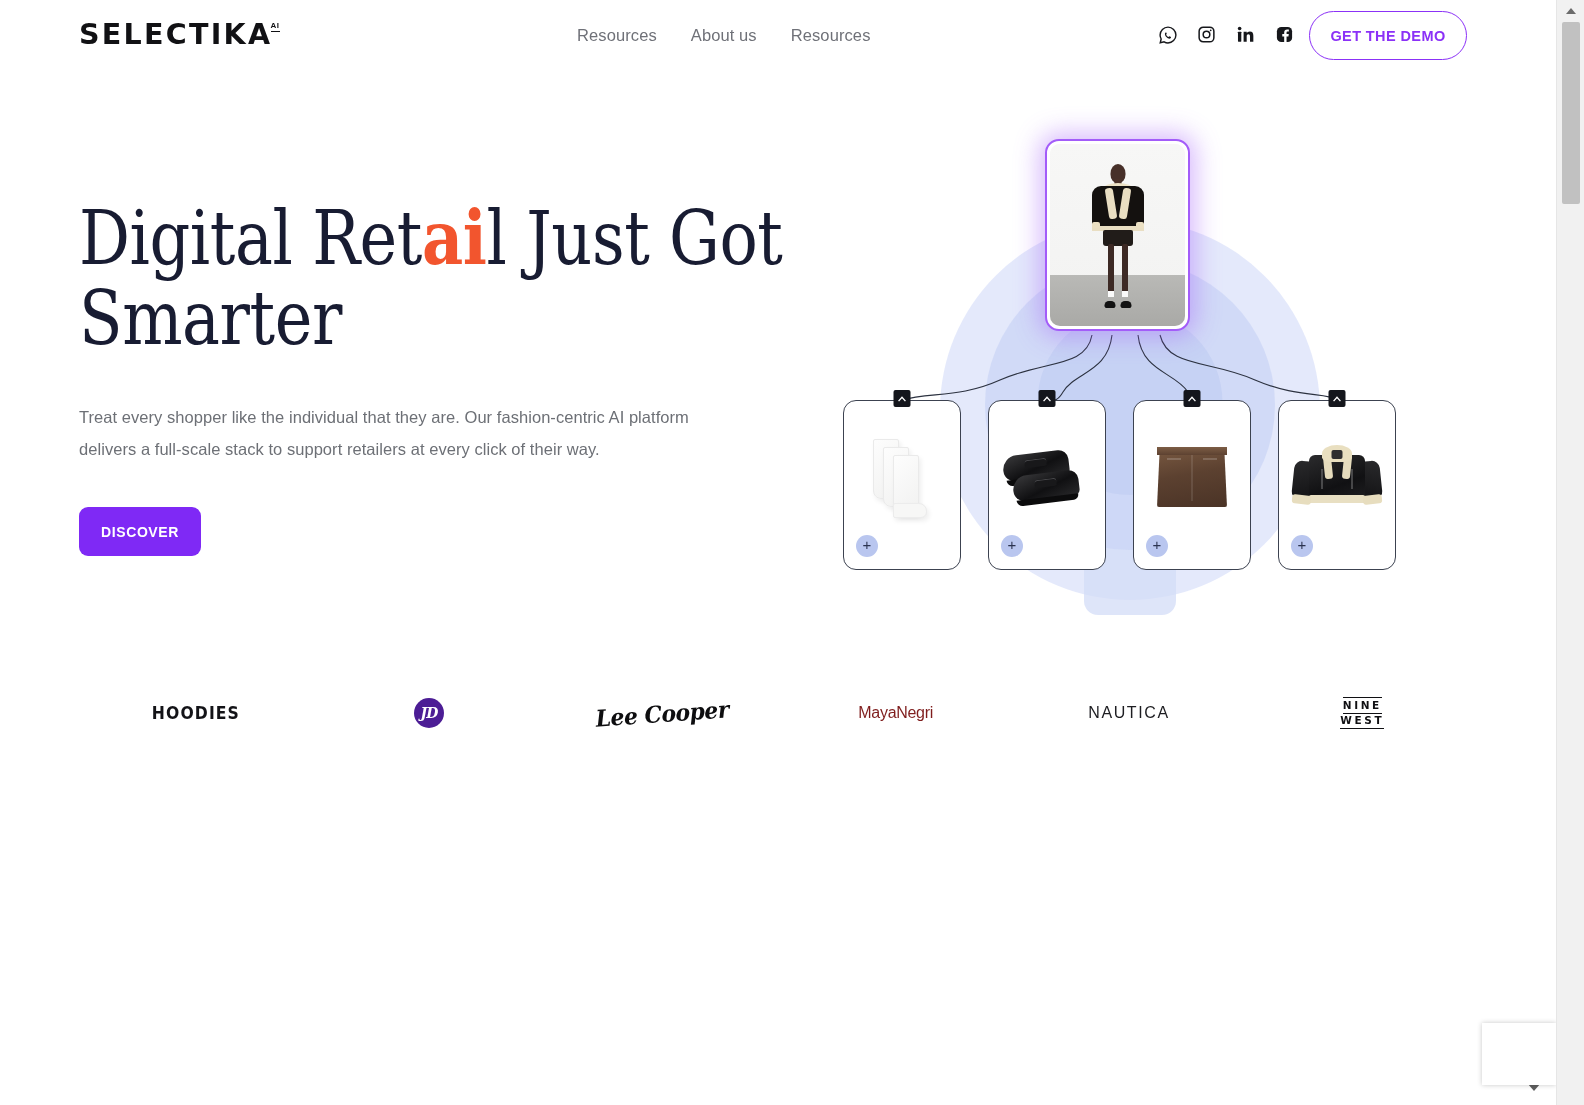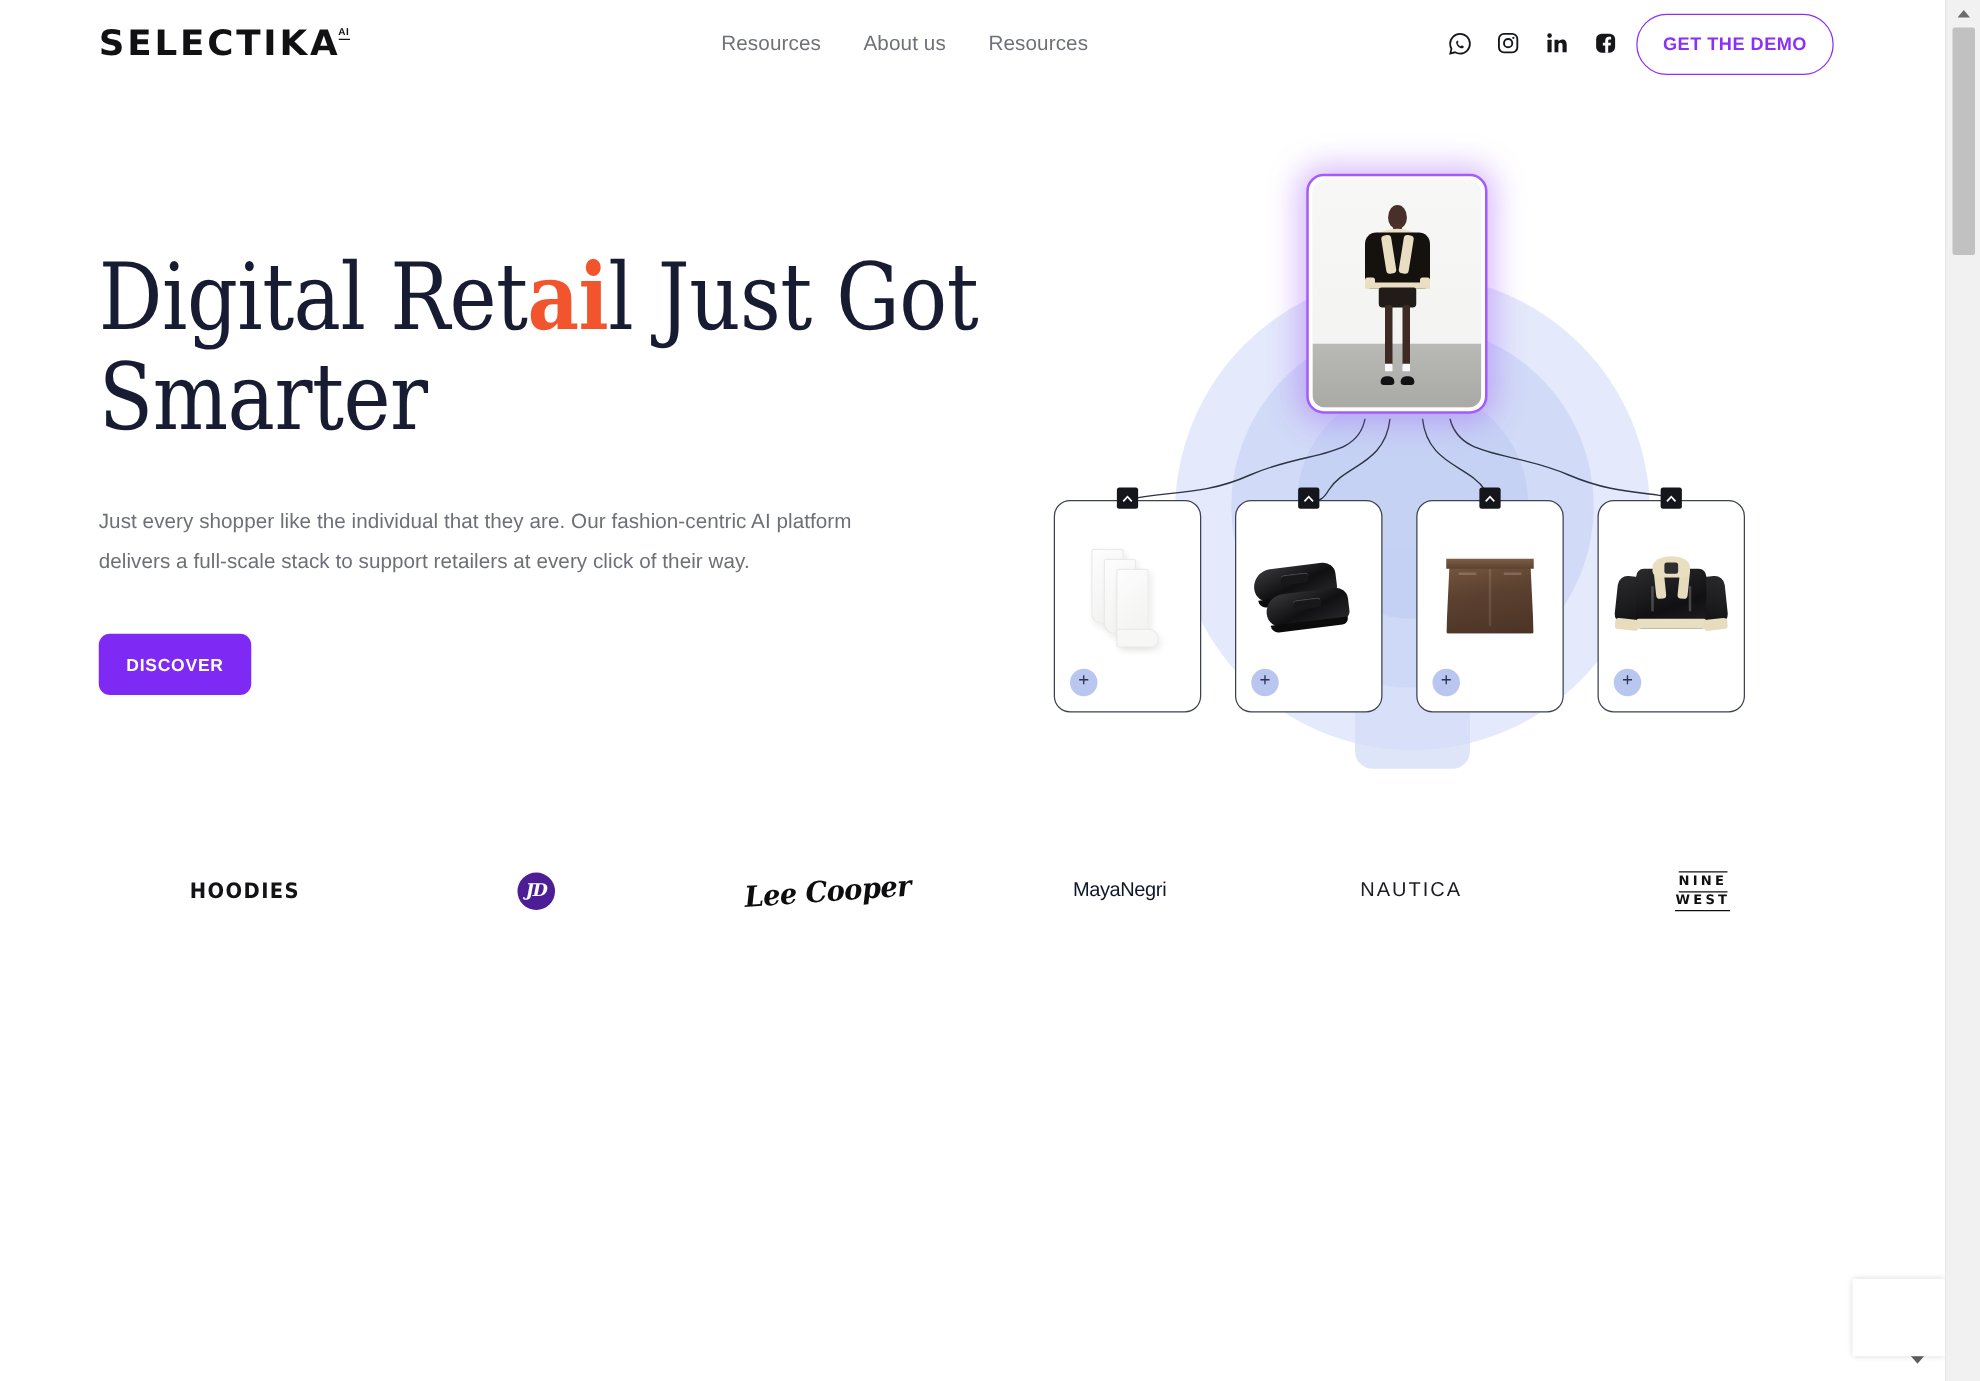--- a/index.html
+++ b/index.html
@@ -437,21 +437,21 @@
     font-family: "DejaVu Serif", serif;
     font-style: italic;
     font-weight: 700;
     font-size: 23px;
     color: #0d0d0f;
     transform: rotate(-4deg) scaleX(.95);
     letter-spacing: -0.5px;
   }
   .lg-maya {
     font-size: 16px;
-    color: #0f172a;
+    color: #7f1d1d;
     letter-spacing: -0.3px;
     font-family: "Liberation Sans", sans-serif;
   }
   .lg-nautica {
     font-size: 16px;
     letter-spacing: 1.6px;
     color: #1d1d21;
     font-family: "Liberation Sans", sans-serif;
   }
   .lg-ninewest {
@@ -573,21 +573,21 @@
 
       <button class="demo-btn">GET THE DEMO</button>
     </header>
 
     <section class="hero-copy">
       <h1 class="hero-title">
         <span>Digital Ret</span><span class="accent">ai</span><span>l Just Got</span><br>
         <span>Smarter</span>
       </h1>
 
-      <p class="hero-sub">Just every shopper like the individual that they are. Our fashion-centric AI platform delivers a full-scale stack to support retailers at every click of their way.</p>
+      <p class="hero-sub">Treat every shopper like the individual that they are. Our fashion-centric AI platform delivers a full-scale stack to support retailers at every click of their way.</p>
 
       <div class="hero-actions">
         <button class="btn-discover">DISCOVER</button>
       </div>
     </section>
 
     <section class="hero-visual">
 
       <div class="glow-rings">
         <div class="ring r1"></div>

